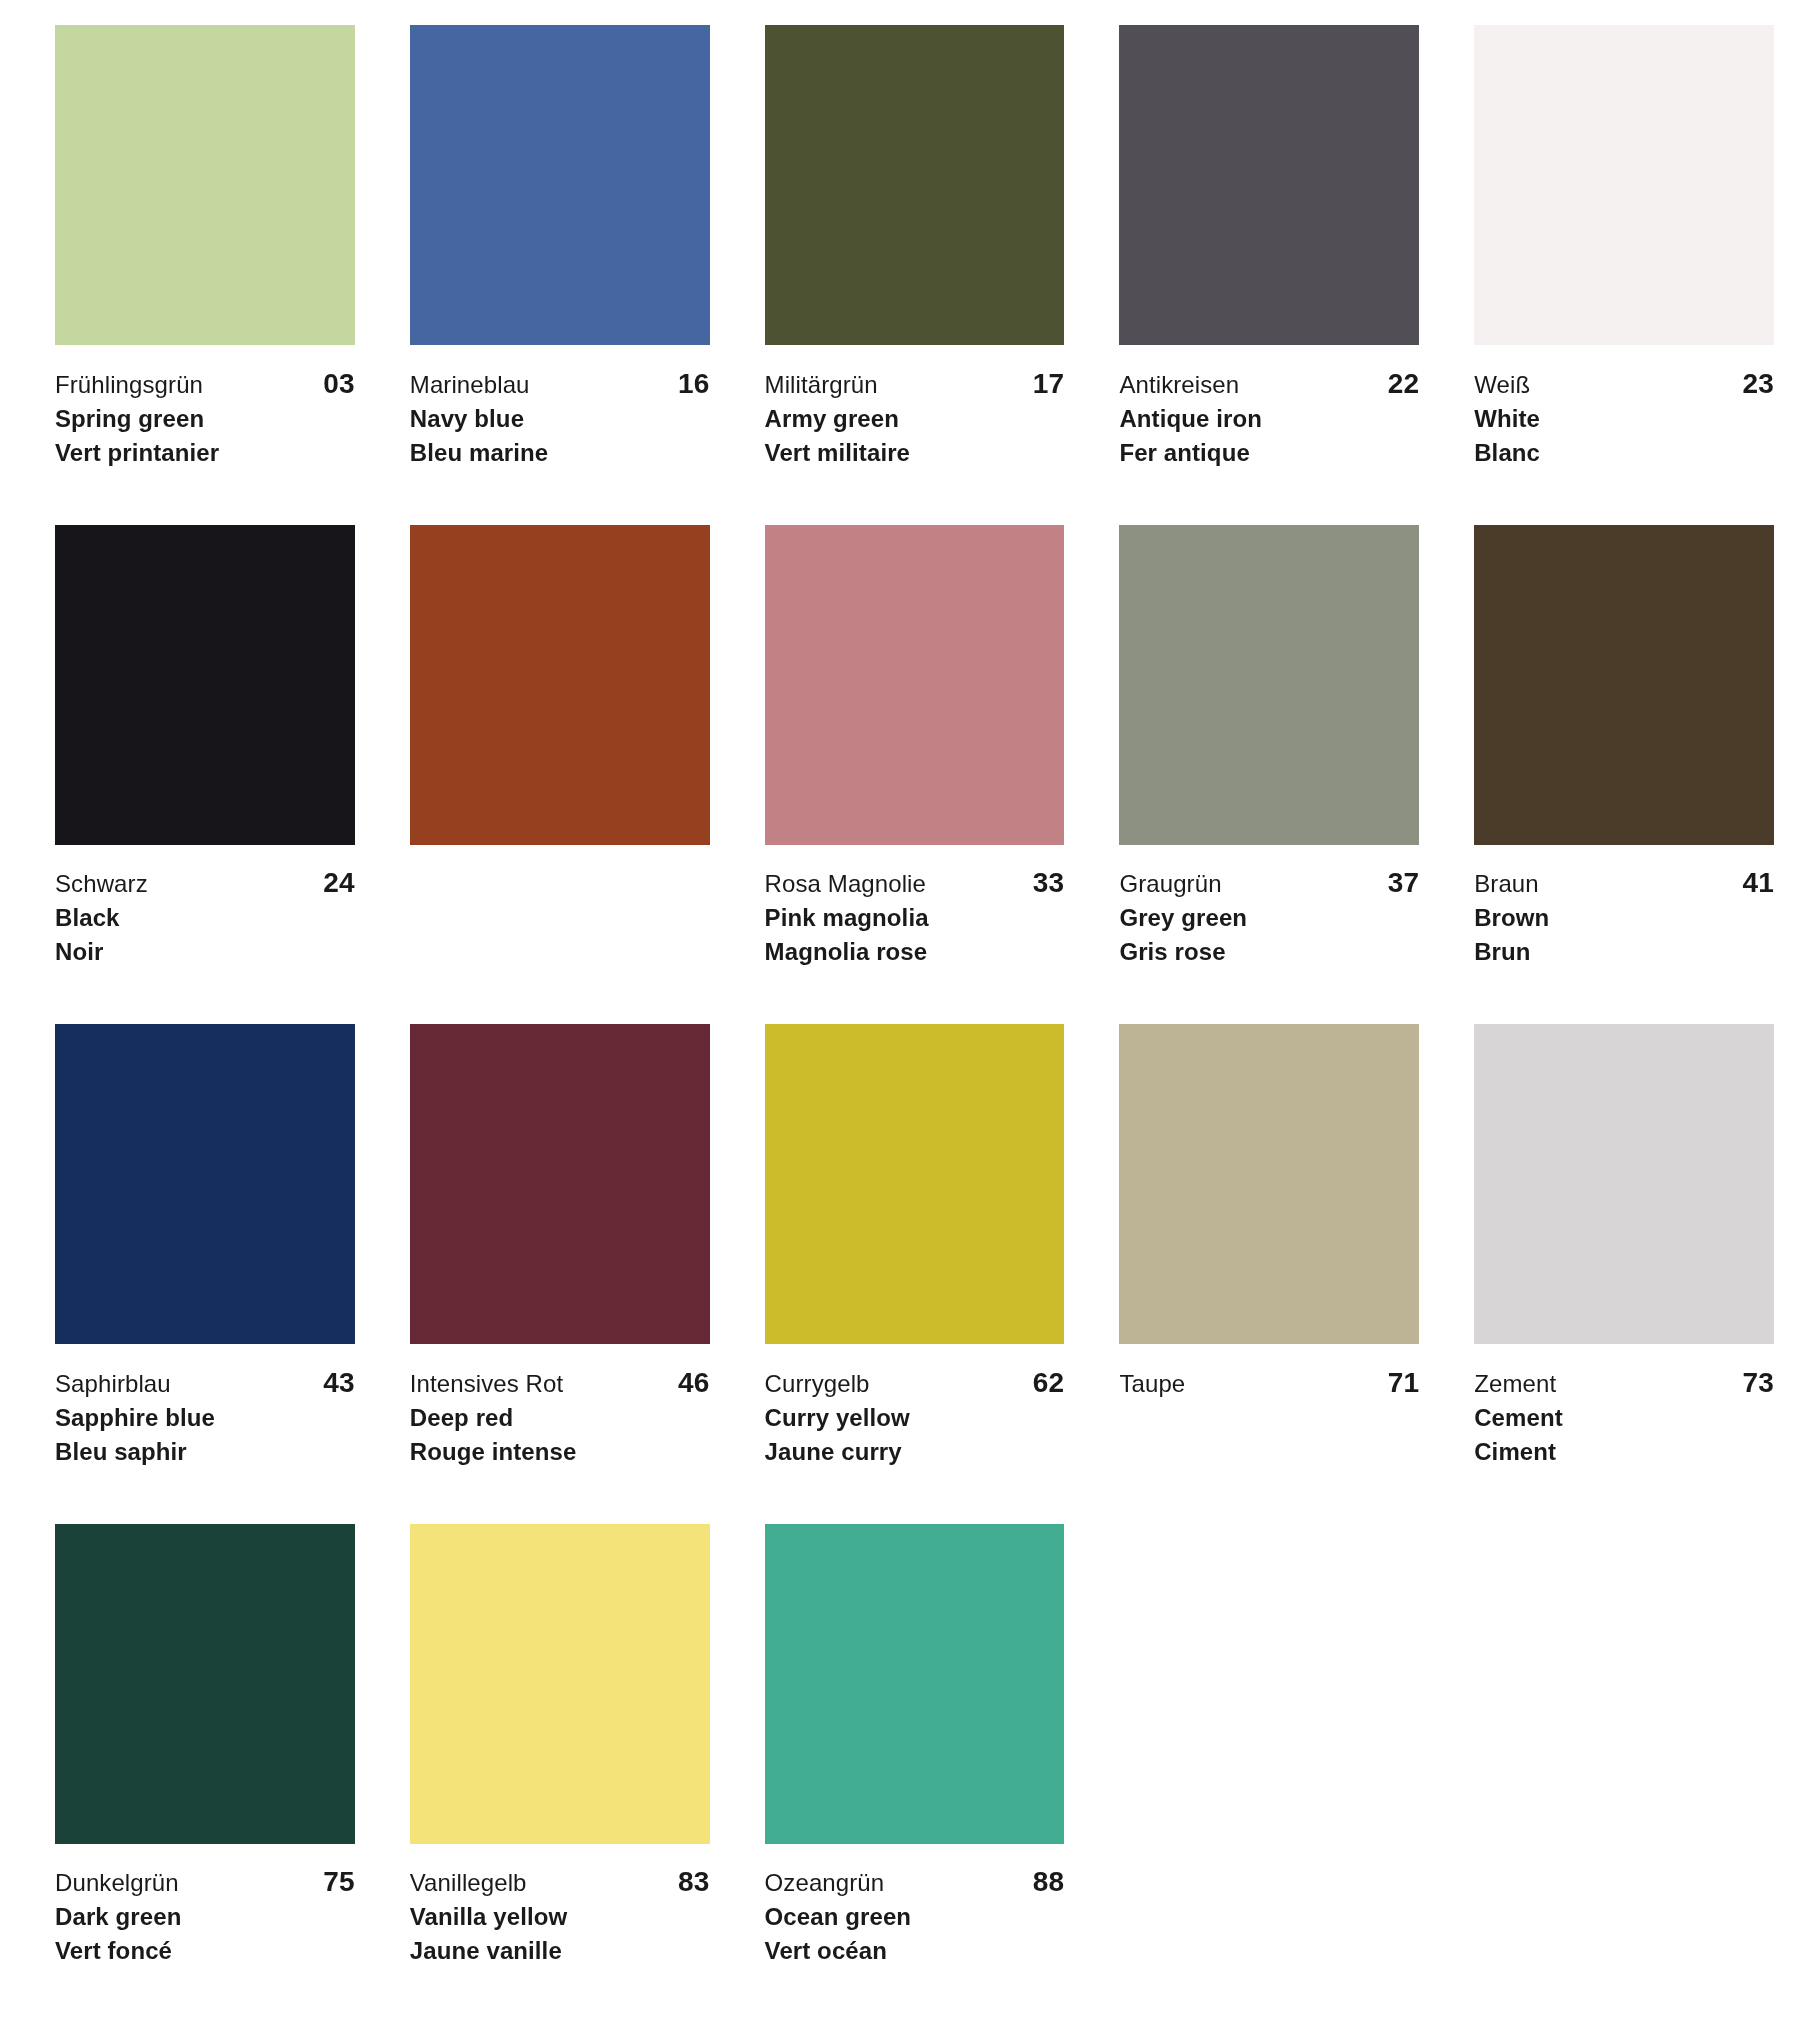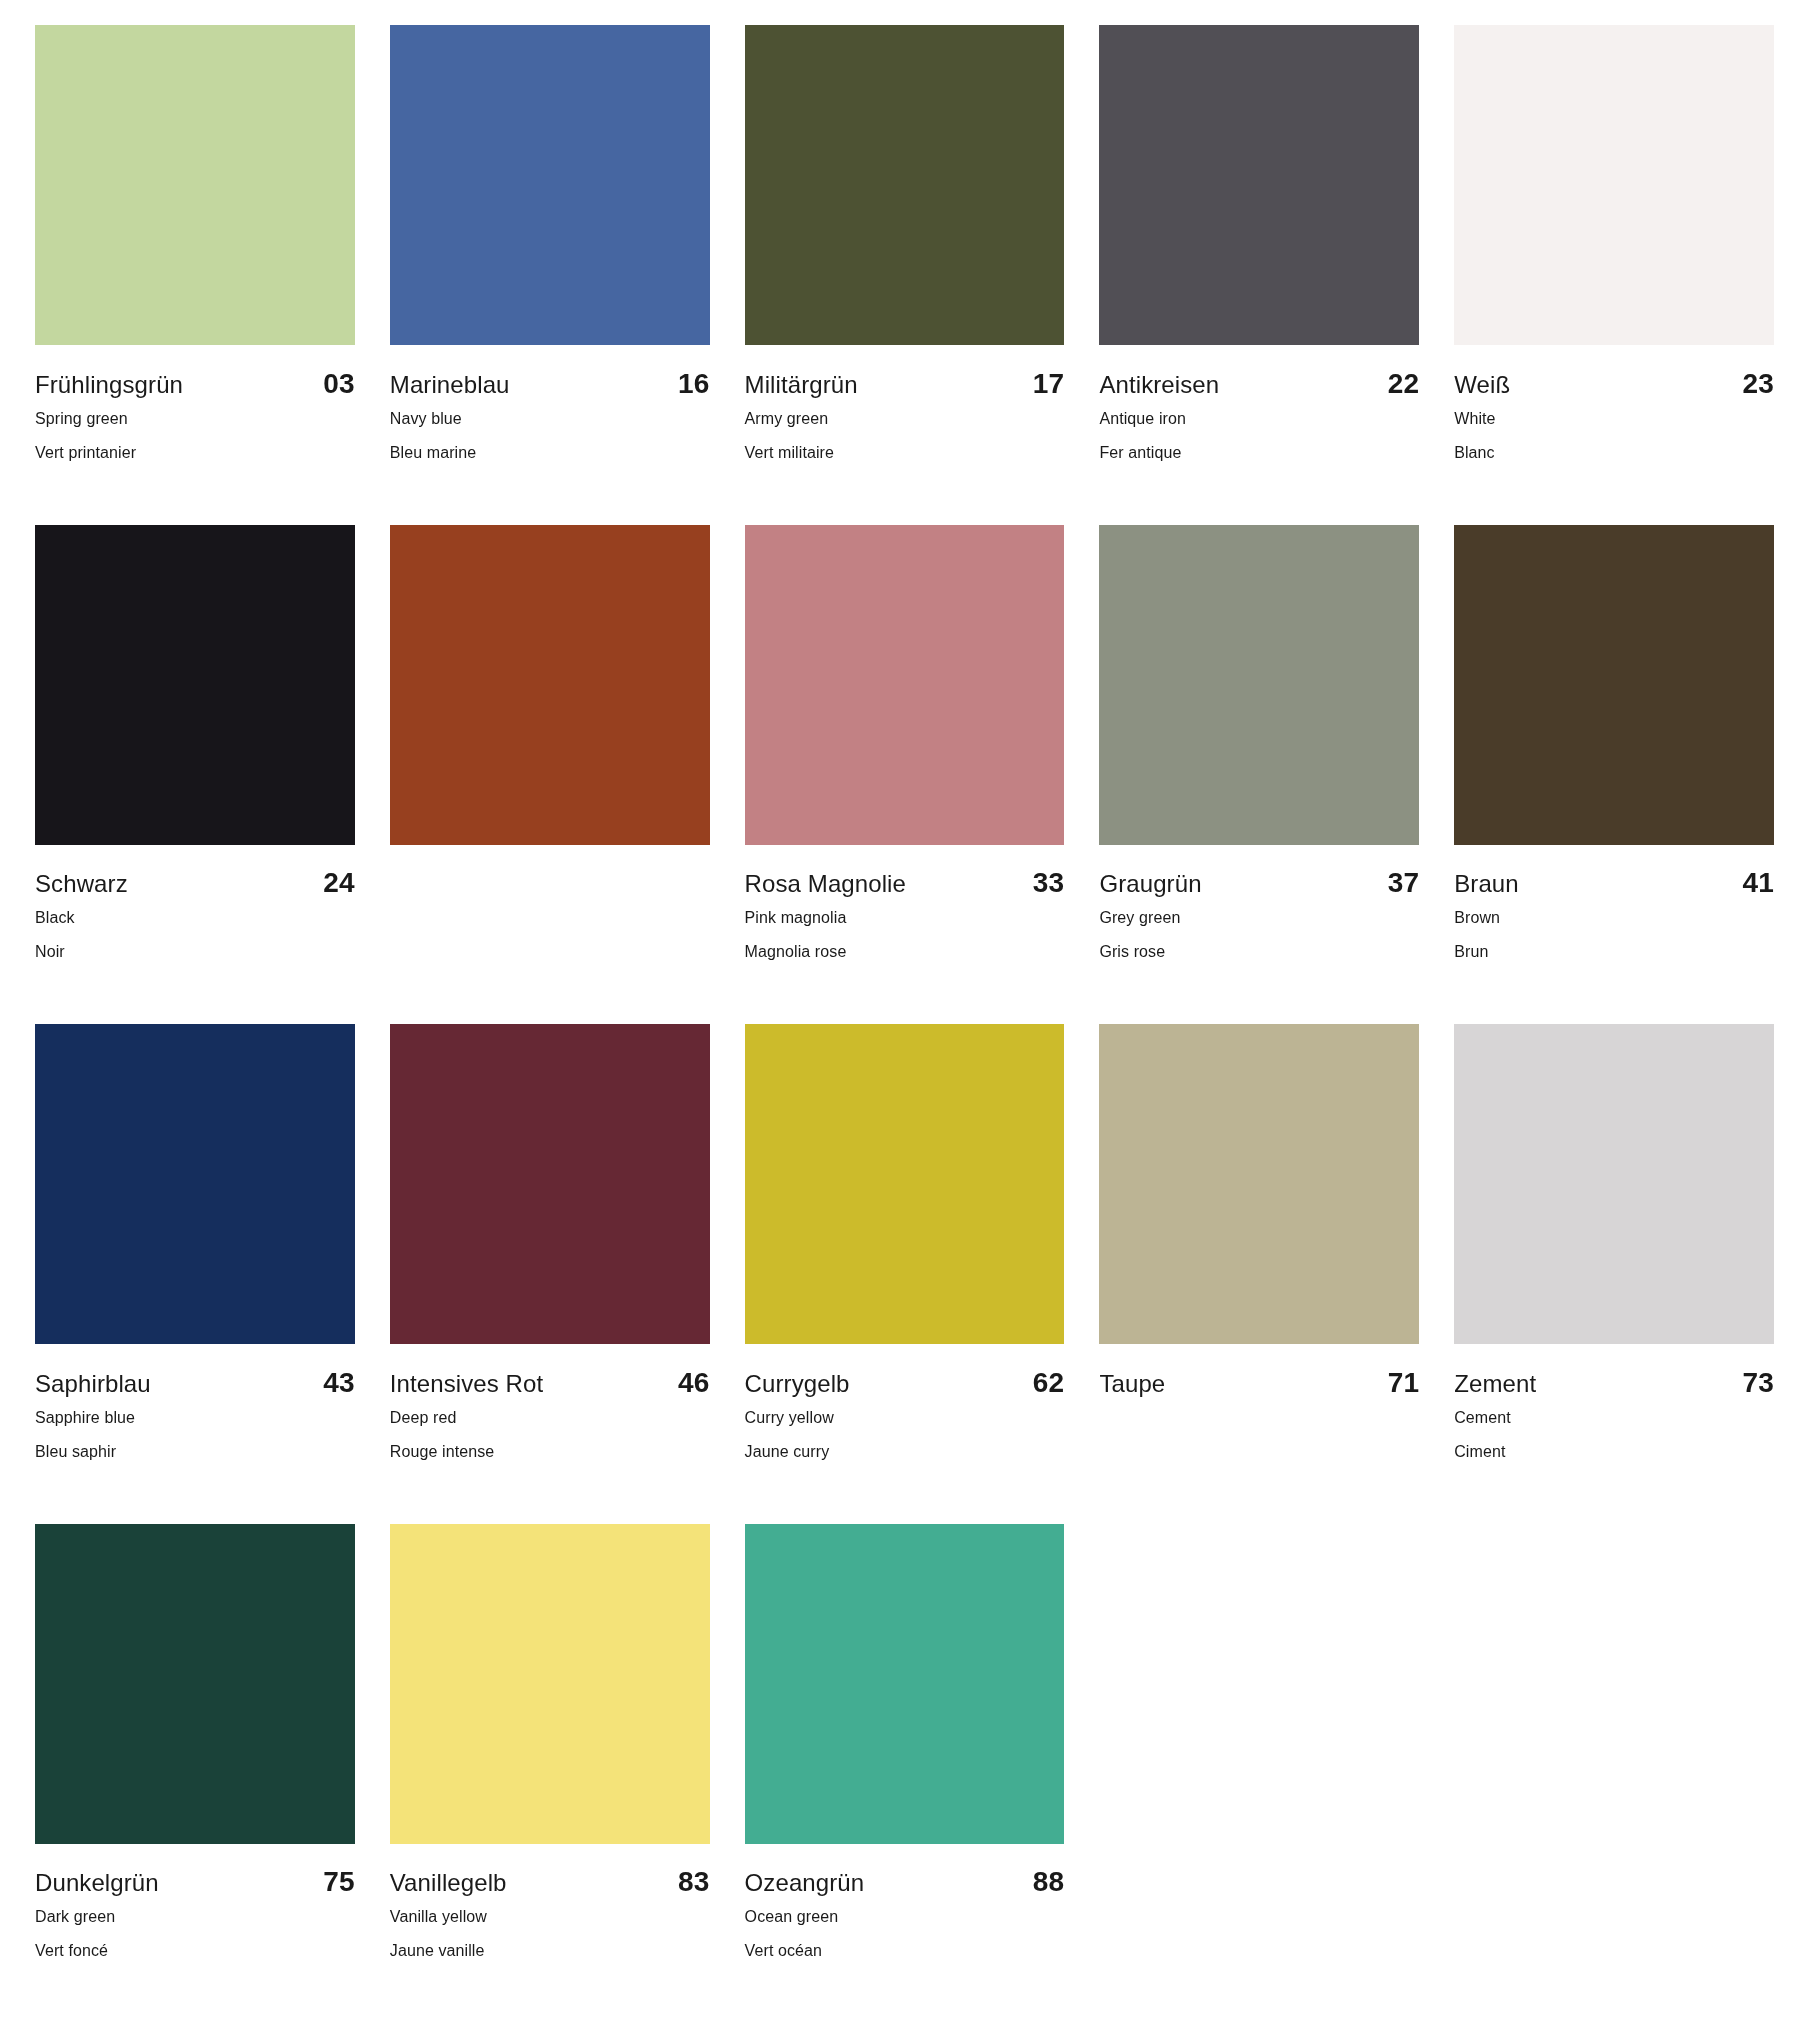--- a/index.html
+++ b/index.html
@@ -19,20 +19,21 @@
   #palette-grid {
     display: grid;
     grid-template-columns: repeat(5, 1fr);
     column-gap: 35px;
     row-gap: 0;
   }
 
   .swatch-cell {
     display: block;
     margin-bottom: 55px;
+    margin-left: 20px;
   }
 
   .swatch-chip {
     width: 100%;
     height: 320px;
     display: block;
   }
 
   .swatch-caption {
     padding-top: 21.6px;
@@ -54,23 +55,23 @@
   }
 
   .code {
     font-size: 28px;
     line-height: 34px;
     font-weight: 700;
     letter-spacing: 0.2px;
   }
 
   .name-en, .name-fr {
-    font-size: 16px;
+    font-size: 24px;
     line-height: 34px;
-    font-weight: 400;
+    font-weight: 700;
     letter-spacing: 0.1px;
     white-space: nowrap;
   }
 
   .name-en:empty, .name-fr:empty { display: none; }
 </style>
 </head>
 <body>
 
 <main id="palette-grid">

